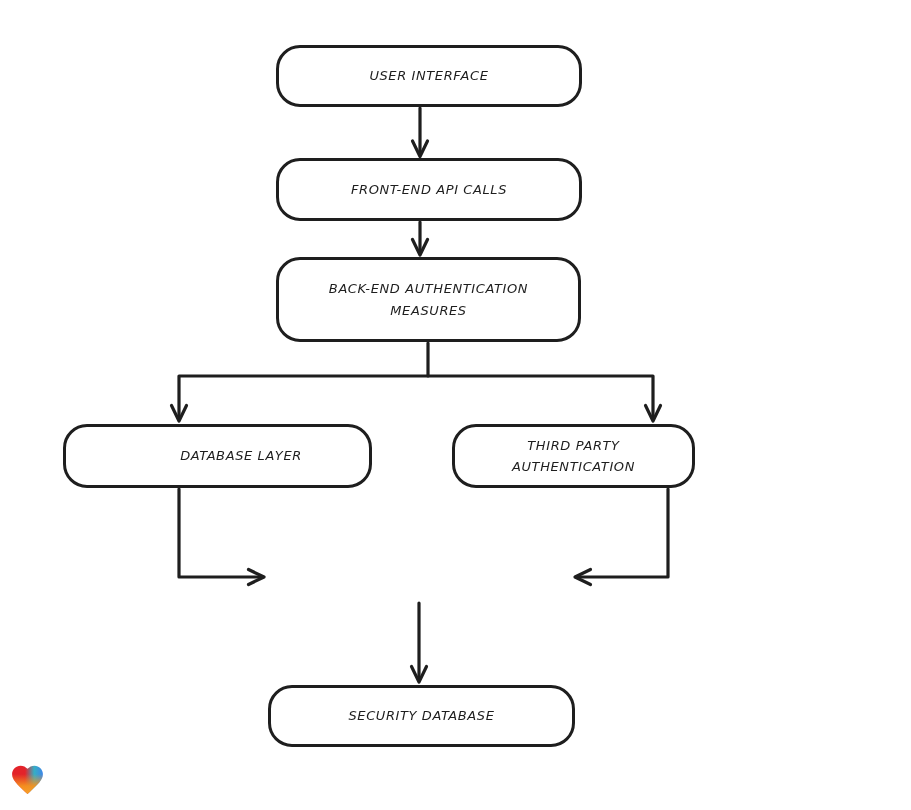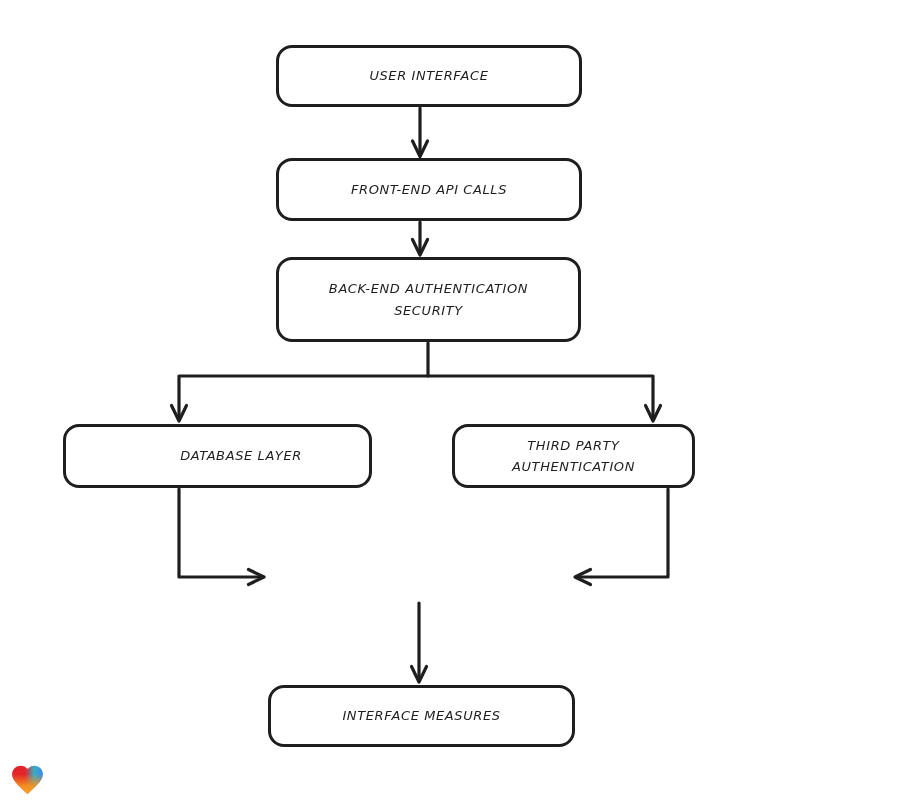--- a/index.html
+++ b/index.html
@@ -21,21 +21,21 @@
     top: 0;
     width: 911px;
     height: 810px;
     pointer-events: none;
   }
   .node {
     position: absolute;
     box-sizing: border-box;
     background: #ffffff;
     border: 3.5px solid #1e1e1e;
-    border-radius: 16px;
+    border-radius: 24px;
     display: flex;
     align-items: center;
     justify-content: center;
     text-align: center;
     z-index: 2;
   }
   .node .label {
     font-size: 13px;
     font-style: italic;
     letter-spacing: 0.6px;
@@ -105,34 +105,34 @@
   <div class="node n-user-interface">
     <span class="label">USER INTERFACE</span>
   </div>
 
   <div class="node n-front-end">
     <span class="label">FRONT-END API CALLS</span>
   </div>
 
   <div class="node n-back-end">
     <span class="label">BACK-END AUTHENTICATION
-SECURITY</span>
+MEASURES</span>
   </div>
 
   <div class="node n-database">
     <span class="label">DATABASE LAYER</span>
   </div>
 
   <div class="node n-third-party">
     <span class="label">THIRD PARTY AUTHENTICATION</span>
   </div>
 
 
   <div class="node n-security">
-    <span class="label">INTERFACE MEASURES</span>
+    <span class="label">SECURITY DATABASE</span>
   </div>
 
   <svg class="logo" viewBox="0 0 24 24" xmlns="http://www.w3.org/2000/svg">
     <defs>
       <linearGradient id="heart-h" x1="0" y1="0" x2="1" y2="0">
         <stop offset="0.05" stop-color="#e3232a"></stop>
         <stop offset="0.42" stop-color="#e3232a"></stop>
         <stop offset="0.72" stop-color="#35aec5"></stop>
         <stop offset="1" stop-color="#3f86e8"></stop>
       </linearGradient>

